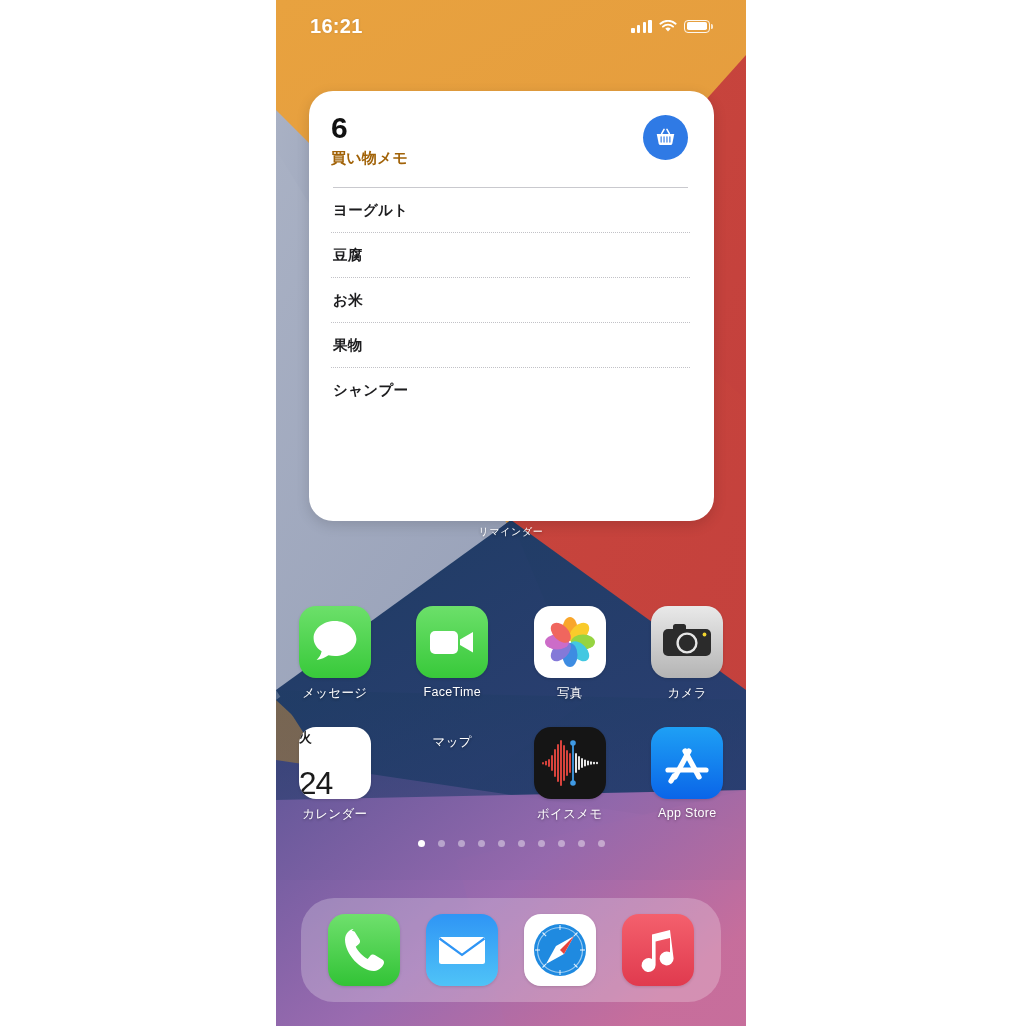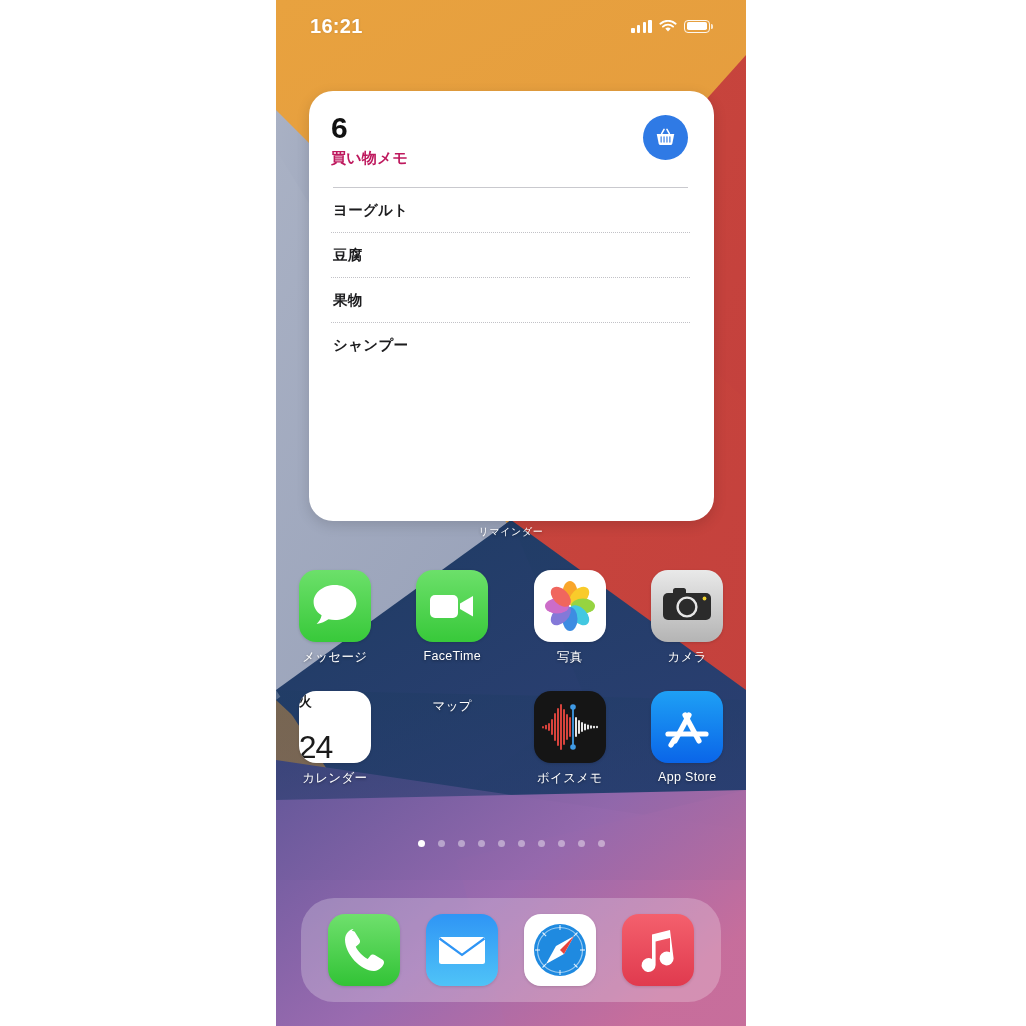--- a/index.html
+++ b/index.html
@@ -55,21 +55,21 @@
 
   
   #widget {
     position:absolute; left:33px; top:91px; width:405px; height:430px;
     background:#ffffff; border-radius:24px; z-index:5;
     box-shadow:0 4px 14px rgba(0,0,0,.14);
     padding:22px 24px 0 22px; overflow:hidden;
   }
   #widget-head { display:flex; justify-content:space-between; align-items:flex-start; }
   #wcount { font-size:30px; font-weight:700; color:#111; line-height:1.0; letter-spacing:-.5px; }
-  #wtitle { font-size:15px; font-weight:700; color:#be185d; margin-top:6px; letter-spacing:.2px; }
+  #wtitle { font-size:15px; font-weight:700; color:#a16207; margin-top:6px; letter-spacing:.2px; }
   #basket {
     width:45px; height:45px; border-radius:50%;
     background:#2f7ae5; flex:0 0 auto;
     display:flex; align-items:center; justify-content:center;
     margin-top:2px; margin-right:2px;
   }
   #basket svg { width:25px; height:25px; display:block; }
 
   #wrule { height:1px; background:#c9c9ce; margin:19px 2px 0 2px; }
 
@@ -82,21 +82,21 @@
   #widget-label {
     position:absolute; left:0; top:525px; width:470px; text-align:center;
     color:#fff; font-size:10px; z-index:5;
     text-shadow:0 1px 3px rgba(0,0,0,.38); letter-spacing:.6px;
   }
 
   
   .grid { position:absolute; left:0; width:470px; display:flex; z-index:4; }
   #row1 { top:570px; }
   #row2 { top:691px; }
-  .cell { flex:1; display:flex; flex-direction:column; align-items:center; }
+  .cell { flex:1; display:flex; flex-direction:column; align-items:center;margin-top:36px; }
   .icon {
     width:72px; height:72px; border-radius:17px; overflow:hidden;
     position:relative; box-shadow:0 1px 3px rgba(0,0,0,.14);
   }
   .icon svg, .icon > div { width:100%; height:100%; display:block; }
   .applabel {
     margin-top:7px; color:#fff; font-size:12.5px; letter-spacing:.3px;
     text-shadow:0 1px 3px rgba(0,0,0,.42); white-space:nowrap;
   }
 
@@ -214,20 +214,21 @@
           <path d="M8.3 8.2 L10.6 4.2 M15.7 8.2 L13.4 4.2" stroke="#fff" stroke-width="1.5" fill="none" stroke-linecap="round"></path>
           <path d="M3.6 8.6 h16.8 l-1.9 9.3 a1.7 1.7 0 0 1 -1.65 1.3 H7.15 a1.7 1.7 0 0 1 -1.65 -1.3 Z" fill="#fff"></path>
           <path d="M7.8 11.3 v5.1 M10.6 11.3 v5.1 M13.4 11.3 v5.1 M16.2 11.3 v5.1" stroke="#2f7ae5" stroke-width="1.1" stroke-linecap="round"></path>
         </svg>
       </div>
     </div>
     <div id="wrule"></div>
     <div id="widget-list">
       <div class="litem">ヨーグルト</div>
       <div class="litem">豆腐</div>
+      <div class="litem">お米</div>
       <div class="litem">果物</div>
       <div class="litem">シャンプー</div>
     </div>
   </div>
   <div id="widget-label">リマインダー</div>
 
   <div class="grid" id="row1">
 
     <div class="cell">
       <div class="icon">

